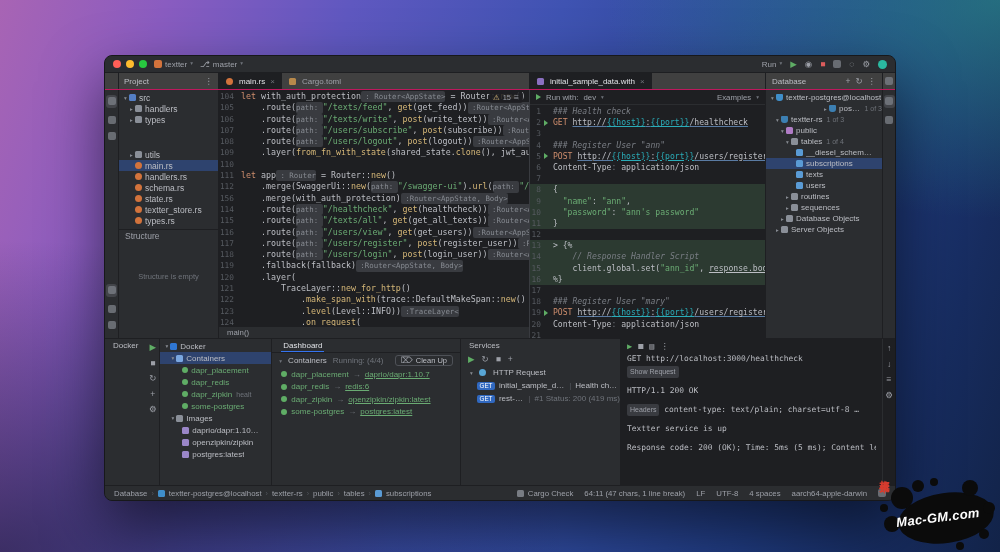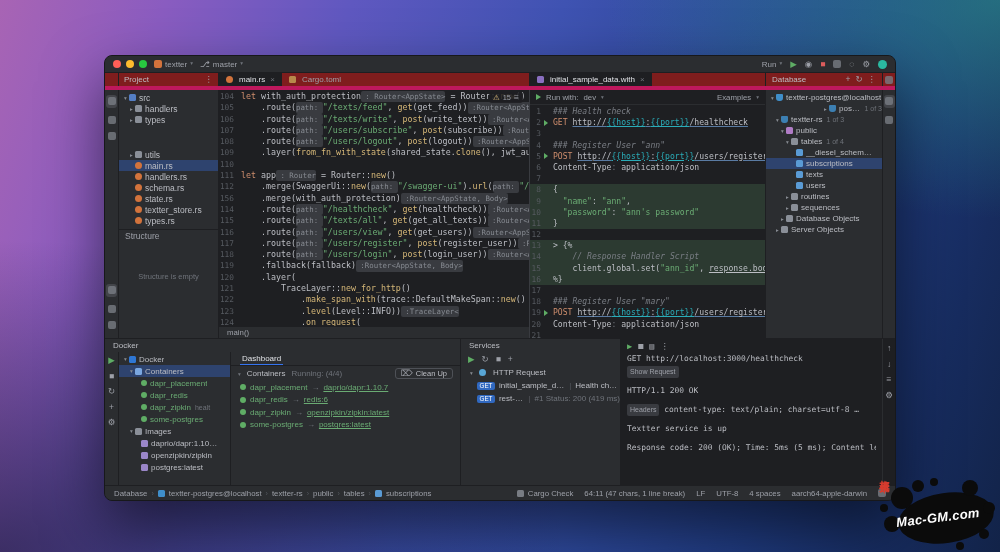--- a/index.html
+++ b/index.html
@@ -20,21 +20,21 @@
   .l-close{background:#ff5f57}.l-min{background:#febc2e}.l-max{background:#28c840}
   .tb-item{display:flex;align-items:flex-start;gap:3px;color:#9da0a8;font-size:8px;white-space:nowrap}
   .tb-chip{width:8px;height:8px;border-radius:2px;background:#d2733c;flex:none}
   .caret{font-size:5.5px;color:#6f737a}
   .tb-right{margin-left:auto;display:flex;align-items:center;gap:8px}
   .gi{color:#9da0a8;font-size:8.5px;line-height:1}
   .gi.green{color:#5fad65}.gi.red{color:#db5c5c}
   .sq{width:8px;height:8px;border-radius:2px;background:#787c83;opacity:.8;display:inline-block}
   .avatar{width:9px;height:9px;border-radius:50%;background:#2ab8a0}
   
-  .tabrow{height:17px;flex:none;display:flex;background:#7f1d1d;border-bottom:4px solid #be185d;font-size:8px}
+  .tabrow{height:17px;flex:none;display:flex;background:#404040;border-bottom:1px solid #be185d;font-size:8px}
   .tr-strip{width:14px;flex:none;border-right:1px solid #1e1f22}
   .tr-project{width:100px;flex:none;display:flex;align-items:center;gap:4px;padding:0 5px;border-right:1px solid #1e1f22;color:#bcbec4}
   .tr-editor{flex:1;display:flex;min-width:0}
   .tr-http{width:236px;flex:none;display:flex;border-left:1px solid #1e1f22}
   .tr-db{width:117px;flex:none;display:flex;align-items:center;gap:5px;padding:0 6px;border-left:1px solid #1e1f22;color:#bcbec4}
   .tr-rstrip{width:13px;flex:none;border-left:1px solid #1e1f22;display:flex;align-items:center;justify-content:center}
   .tab{display:flex;align-items:center;gap:3px;padding:0 7px;color:#9da0a8;white-space:nowrap}
   .tab.active{background:#1e1f22;color:#dfe1e5}
   .tclose{color:#6f737a;font-size:8px;margin-left:2px}
   .ticon{width:7px;height:7px;border-radius:1.5px;flex:none;display:inline-block}
@@ -97,21 +97,21 @@
   .http-line{display:flex;height:11.2px;line-height:11.2px;white-space:pre}
   .http-line .lnum{width:14px;padding-right:3px}
   .gplay{width:9px;flex:none;display:flex;align-items:center}
   .gplay .play-tri{border-left-width:4px;border-top-width:3px;border-bottom-width:3px}
   .http-line.frag{background:#2c3a31}
   
   .db-panel{width:117px;flex:none;background:#2b2d30;border-left:1px solid #1e1f22;overflow:hidden;font-size:8px}
   
   .bottom{height:147px;flex:none;display:flex;border-top:1px solid #1e1f22;background:#2b2d30;min-height:0}
   .panel-title{height:13px;flex:none;display:flex;align-items:center;padding:0 8px;color:#bcbec4;font-size:8px}
-  .docker{width:356px;flex:none;display:flex;flex-direction:column;border-right:1px solid #1e1f22;min-height:0}
+  .docker{width:356px;flex:none;display:flex;border-right:1px solid #1e1f22;min-height:0}
   .docker-body{flex:1;display:flex;min-height:0}
   .docker-strip{width:14px;flex:none;border-right:1px solid #1e1f22;display:flex;flex-direction:column;align-items:center;gap:7px;padding-top:4px}
   .docker-tree{width:112px;flex:none;border-right:1px solid #1e1f22;font-size:8px;padding-top:1px;overflow:hidden}
   .docker-tree .trow{height:12px}
   .docker-main{flex:1;display:flex;flex-direction:column;min-width:0}
   .docker-tabs{height:14px;flex:none;display:flex;align-items:center;padding:0 9px;color:#dfe1e5;font-size:8px;border-bottom:1px solid #1e1f22}
   .dtab{border-bottom:1.5px solid #3574f0;padding:0 2px;height:100%;display:flex;align-items:center}
   .dash-header{height:15px;flex:none;display:flex;align-items:center;gap:6px;padding:0 7px;font-size:8px;color:#bcbec4}
   .muted{color:#6f737a}
   .cleanup-btn{margin-left:auto;border:1px solid #4e5157;border-radius:3px;padding:0 5px;height:11px;display:flex;align-items:center;gap:3px;color:#bcbec4;font-size:7.5px}

